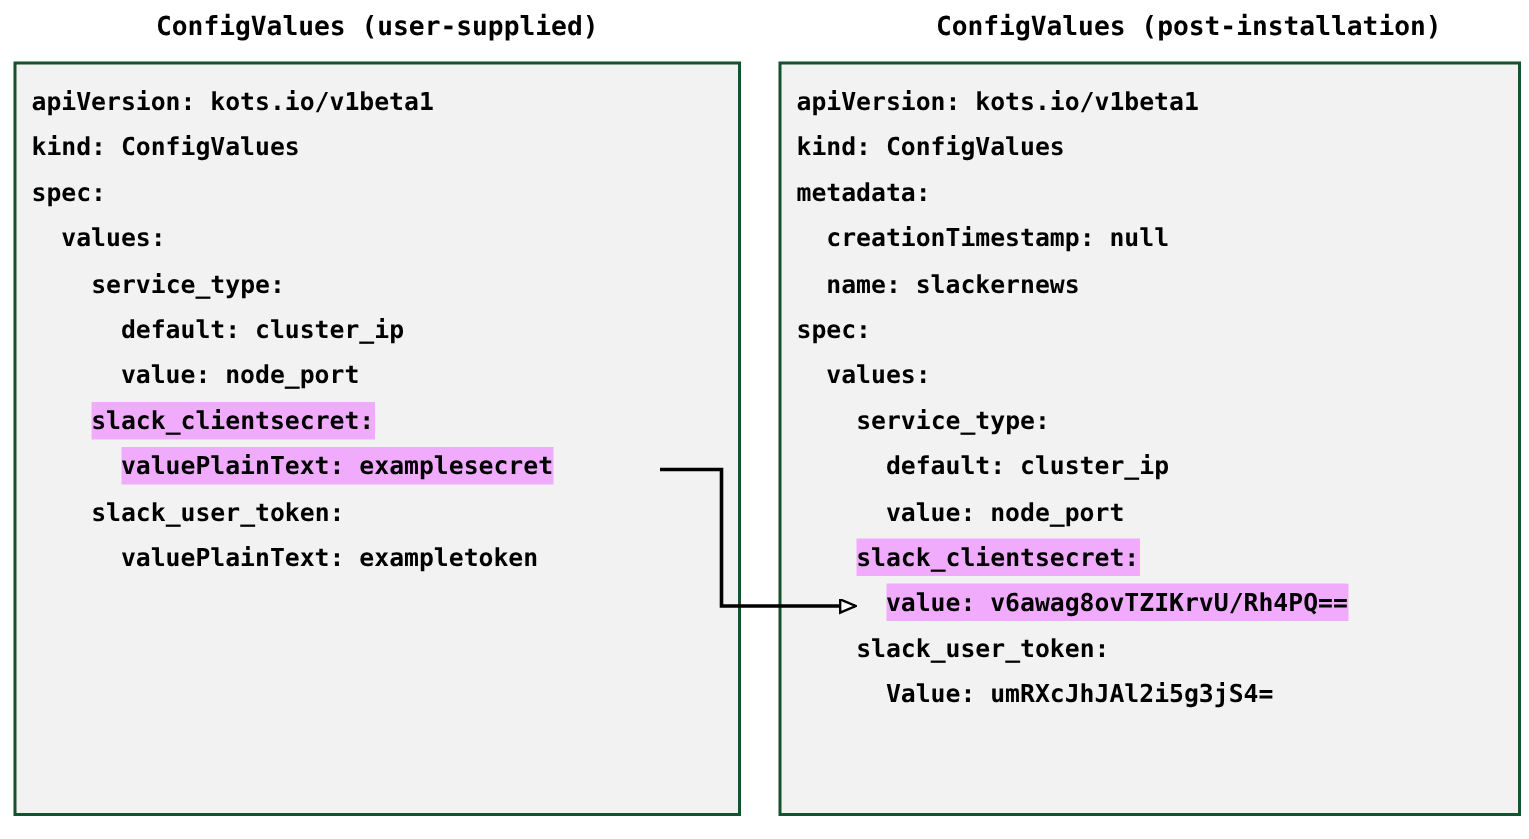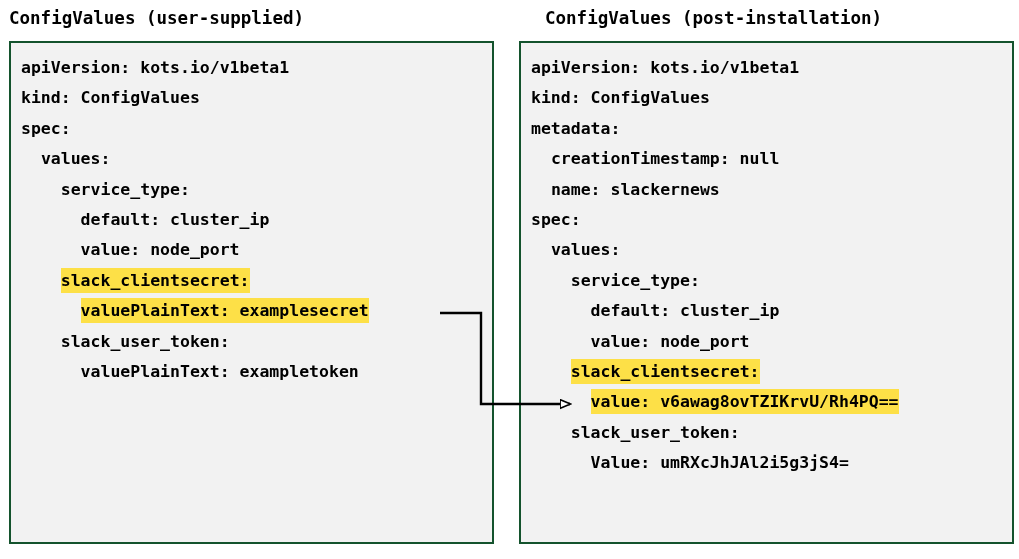--- a/index.html
+++ b/index.html
@@ -17,21 +17,21 @@
 
   .panel-title {
     position: absolute;
     top: 8px;
     font-family: "DejaVu Sans Mono", "Liberation Mono", monospace;
     font-size: 17.5px;
     font-weight: bold;
     color: #000000;
     letter-spacing: 0px;
     white-space: pre;
-    text-align: left;
+    text-align: center;
   }
   #title-left  { left: 9px;  width: 485px; }
   #title-right { left: 545px; width: 495px; }
 
   .panel {
     position: absolute;
     top: 41px;
     height: 503px;
     box-sizing: border-box;
     background: #f2f2f2;
@@ -56,21 +56,21 @@
   .code-line {
     white-space: pre;
     height: 30.4px;
     line-height: 30.4px;
   }
   .code-line > span.seg {
     white-space: pre;
     padding: 3px 0 3px 0;
   }
   .hl {
-    background: #fde047;
+    background: #f0abfc;
     box-shadow: 0 0 0 0px #fce49a;
   }
 
   #connector {
     position: absolute;
     left: 0;
     top: 0;
     width: 1019px;
     height: 559px;
     pointer-events: none;

